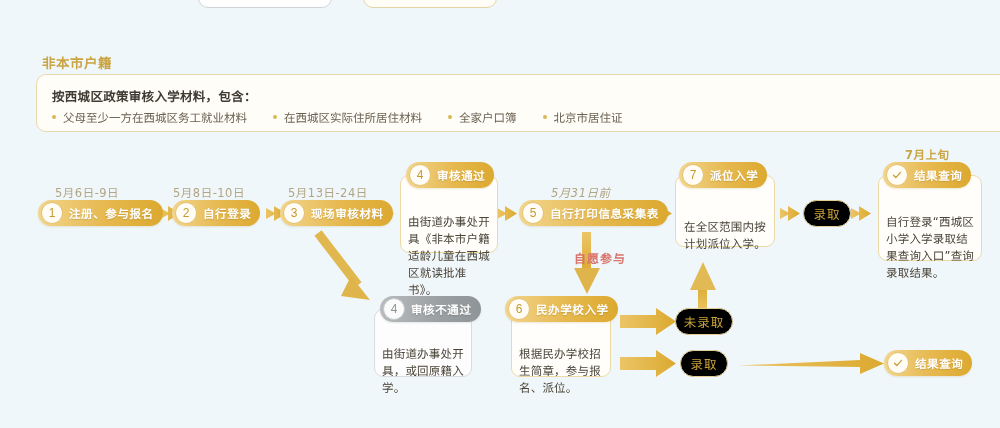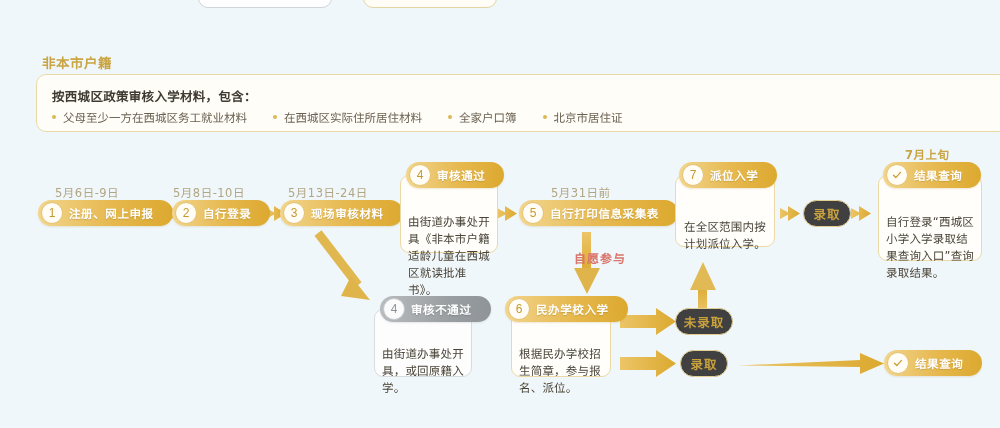--- a/index.html
+++ b/index.html
@@ -68,21 +68,21 @@
   }
   .pill .tick{
     width:20px;height:20px;border-radius:50%;
     background:#fffdf5;border:1px solid #e3c373;
     margin-left:3px;margin-right:6px;flex:none;
     display:flex;align-items:center;justify-content:center;
   }
   .pill .tick svg{display:block;}
   .pill .ptext{
     color:#ffffff;font-size:11.5px;font-weight:bold;letter-spacing:.6px;
-    padding-right:19px;text-shadow:0 1px 1px rgba(150,115,25,.35);
+    padding-right:9px;text-shadow:0 1px 1px rgba(150,115,25,.35);
   }
   .pill.gray{
     background:linear-gradient(90deg,#b9bcbe 0%,#9a9fa2 60%,#8e9497 100%);
     box-shadow:0 1px 2px rgba(120,125,128,.18);
   }
   .pill.gray .num{background:#fbfbfb;border-color:#c4c8ca;color:#8d9396;}
   .pill.gray .ptext{text-shadow:0 1px 1px rgba(90,95,98,.35);}
 
   
   .date-label{
@@ -98,23 +98,23 @@
   .card.gray{background:#fdfdfd;border-color:#d9dcde;}
   .card-text{
     position:absolute;font-size:11.5px;color:#4a4438;line-height:17px;
     letter-spacing:.2px;
     margin-top:24px;
   }
 
   
   .outline-pill{
     position:absolute;box-sizing:border-box;
-    border:1px solid #e3cf92;border-radius:14px;background:#404040;
+    border:1px solid #e3cf92;border-radius:14px;background:#000000;
     display:flex;align-items:center;justify-content:center;
-    font-size:12.5px;font-weight:bold;color:#c9a23c;letter-spacing:1px;
+    font-size:12.5px;font-weight:normal;color:#c9a23c;letter-spacing:1px;
   }
   .arrow-svg{position:absolute;left:0;top:0;overflow:visible;}
   .note-text{
     position:absolute;font-size:12px;font-weight:bold;color:#d9756b;
     letter-spacing:1px;white-space:nowrap;
   }
 </style>
 </head>
 <body>
 
@@ -204,21 +204,21 @@
     </g>
 
     <g>
       <path d="M730,365.5 L852,360 L852,353 L876,363.5 L852,374 L852,367 Z" fill="url(#agrad)"></path>
     </g>
   </svg>
 
   <div class="date-label" style="left:47px;top:184px;">5月6日-9日</div>
   <div class="pill" style="left:30px;top:200px;">
     <span class="num">1</span>
-    <span class="ptext">注册、网上申报</span>
+    <span class="ptext">注册、参与报名</span>
   </div>
 
   <div class="date-label" style="left:165px;top:184px;">5月8日-10日</div>
   <div class="pill" style="left:164px;top:200px;">
     <span class="num">2</span>
     <span class="ptext">自行登录</span>
   </div>
 
   <div class="date-label" style="left:280px;top:184px;">5月13日-24日</div>
   <div class="pill" style="left:272px;top:200px;">
@@ -226,21 +226,21 @@
     <span class="ptext">现场审核材料</span>
   </div>
 
   <div class="card" style="left:392px;top:175px;width:98px;height:78px;"></div>
   <div class="card-text" style="left:400px;top:190px;width:84px;">由街道办事处开具《非本市户籍适龄儿童在西城区就读批准书》。</div>
   <div class="pill" style="left:398px;top:162px;">
     <span class="num">4</span>
     <span class="ptext">审核通过</span>
   </div>
 
-  <div class="date-label" style="left:543px;top:184px;">5月31日前</div>
+  <div class="date-label" style="left:543px;top:184px;font-style:italic;">5月31日前</div>
   <div class="pill" style="left:511px;top:200px;">
     <span class="num">5</span>
     <span class="ptext">自行打印信息采集表</span>
   </div>
 
   <div class="card" style="left:667px;top:175px;width:100px;height:72px;"></div>
   <div class="card-text" style="left:676px;top:195px;width:84px;">在全区范围内按计划派位入学。</div>
   <div class="pill" style="left:671px;top:162px;">
     <span class="num">7</span>
     <span class="ptext">派位入学</span>

